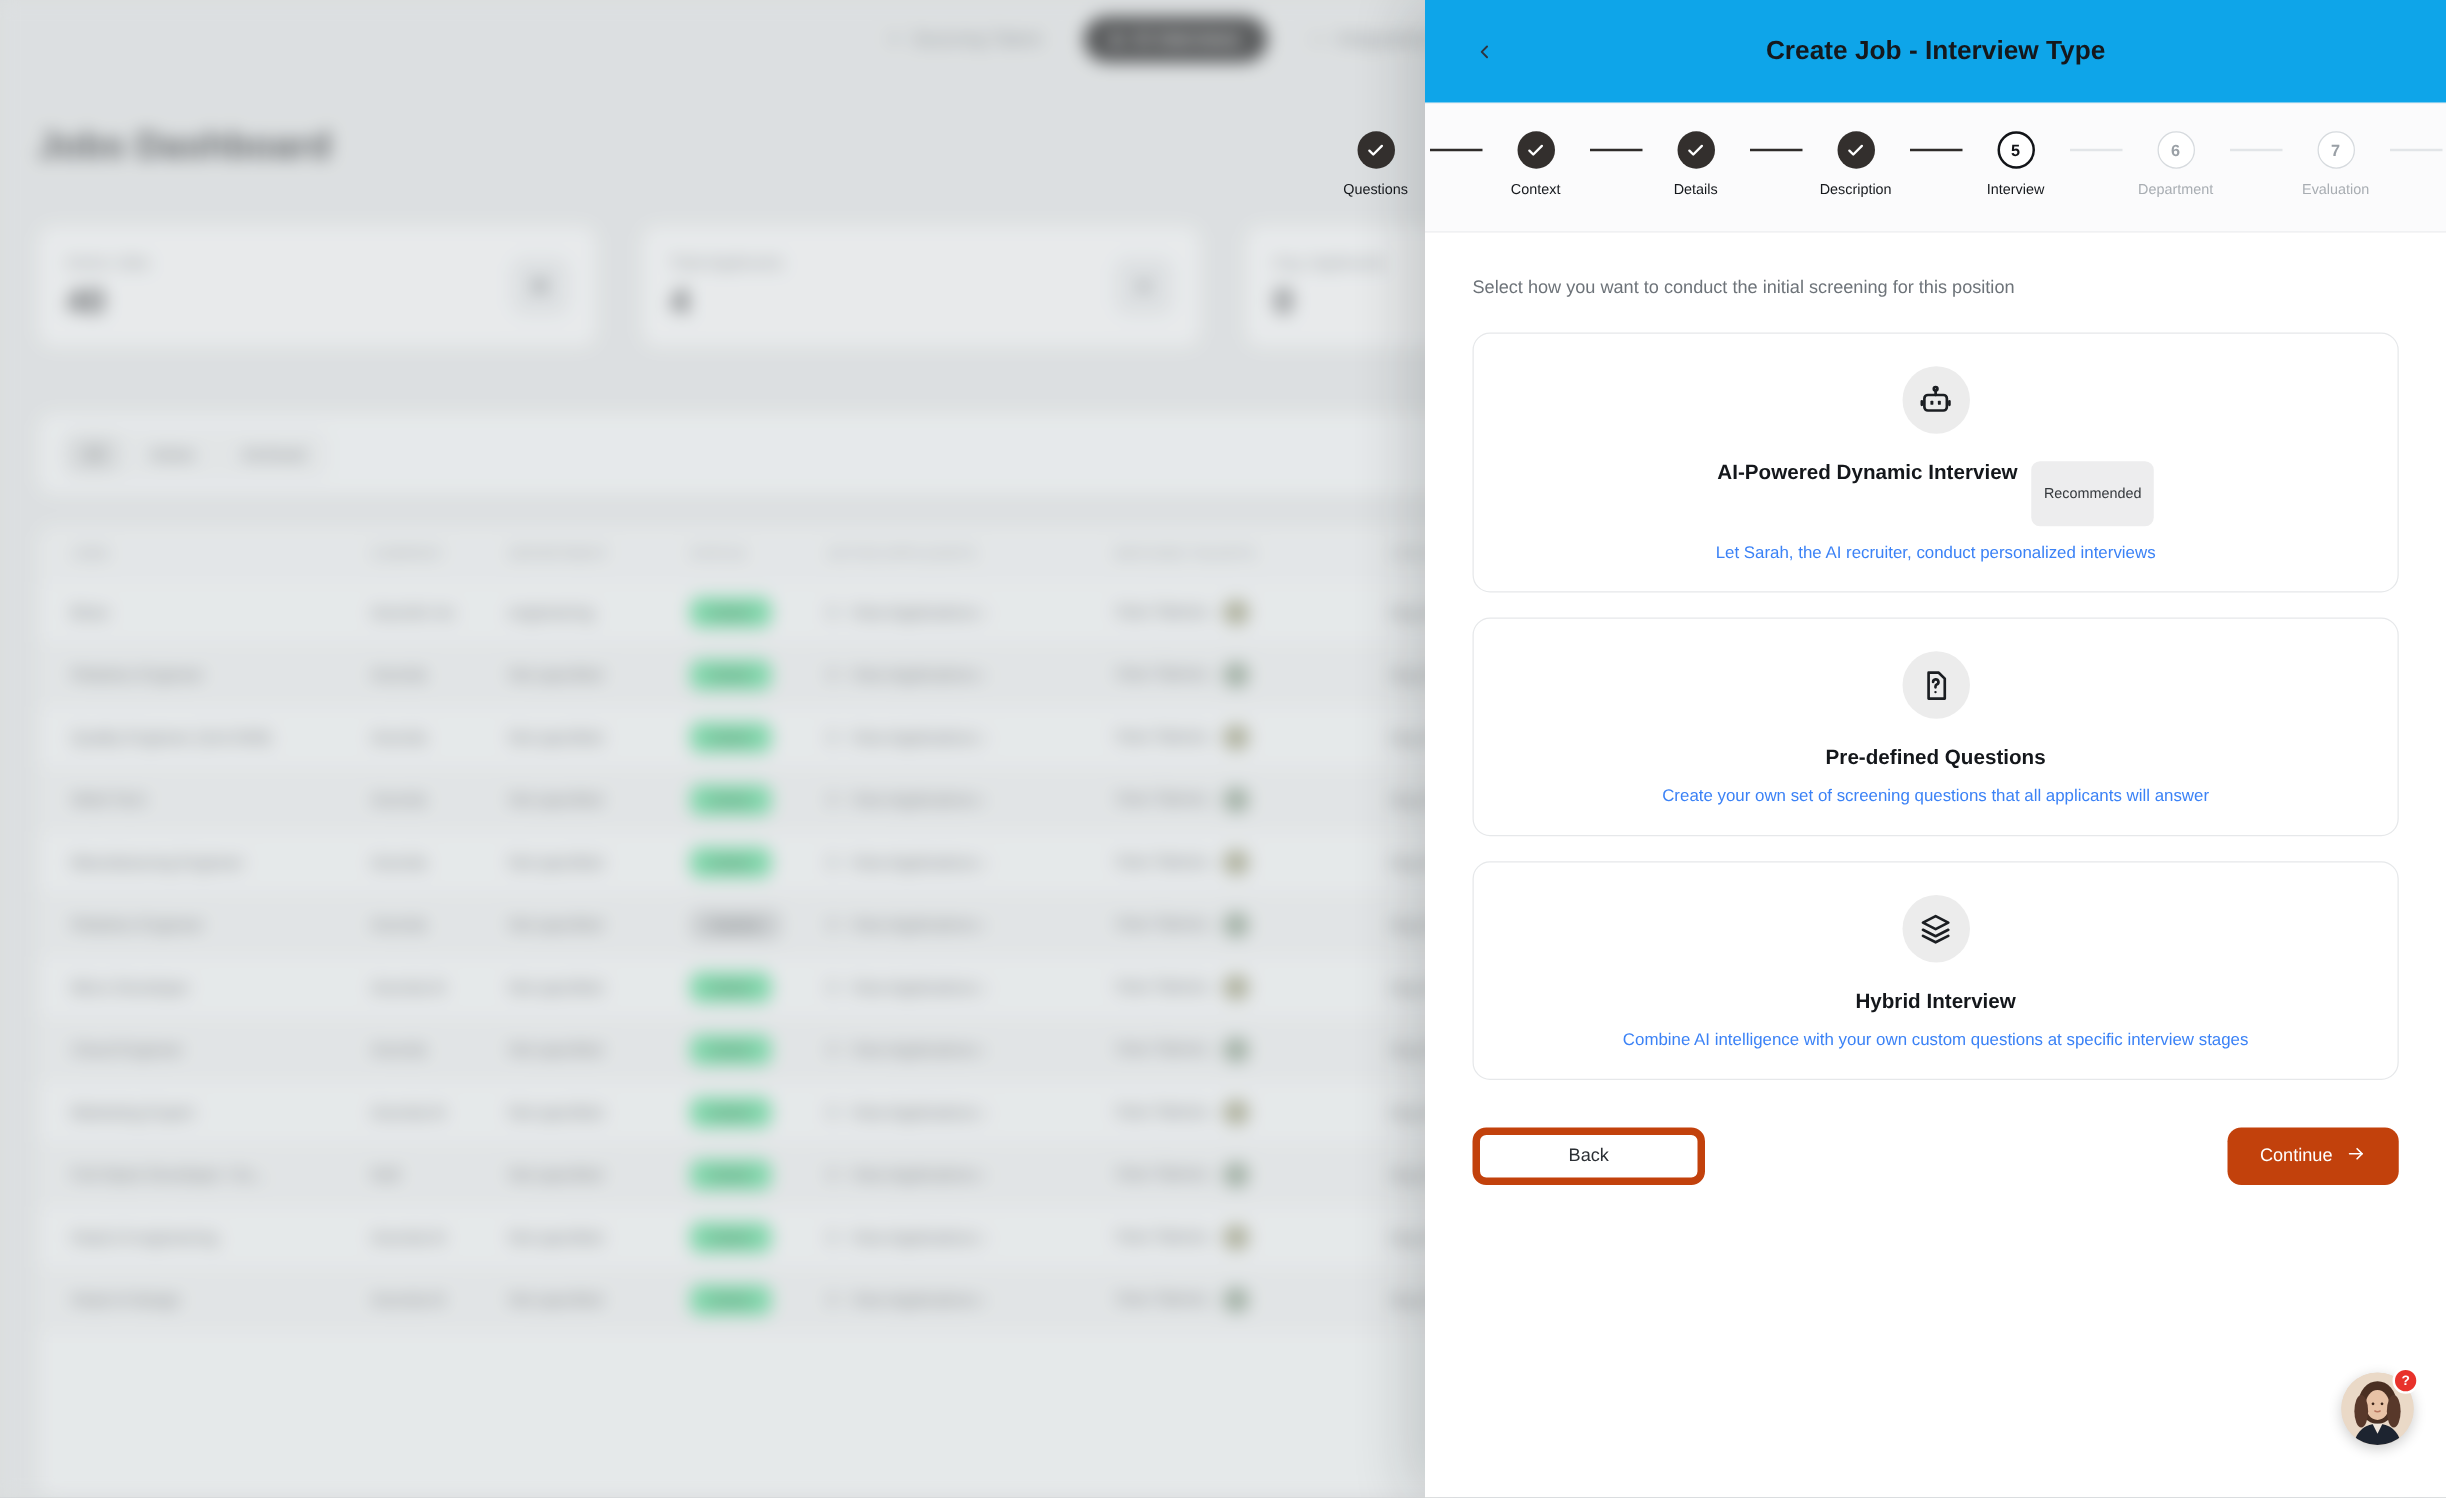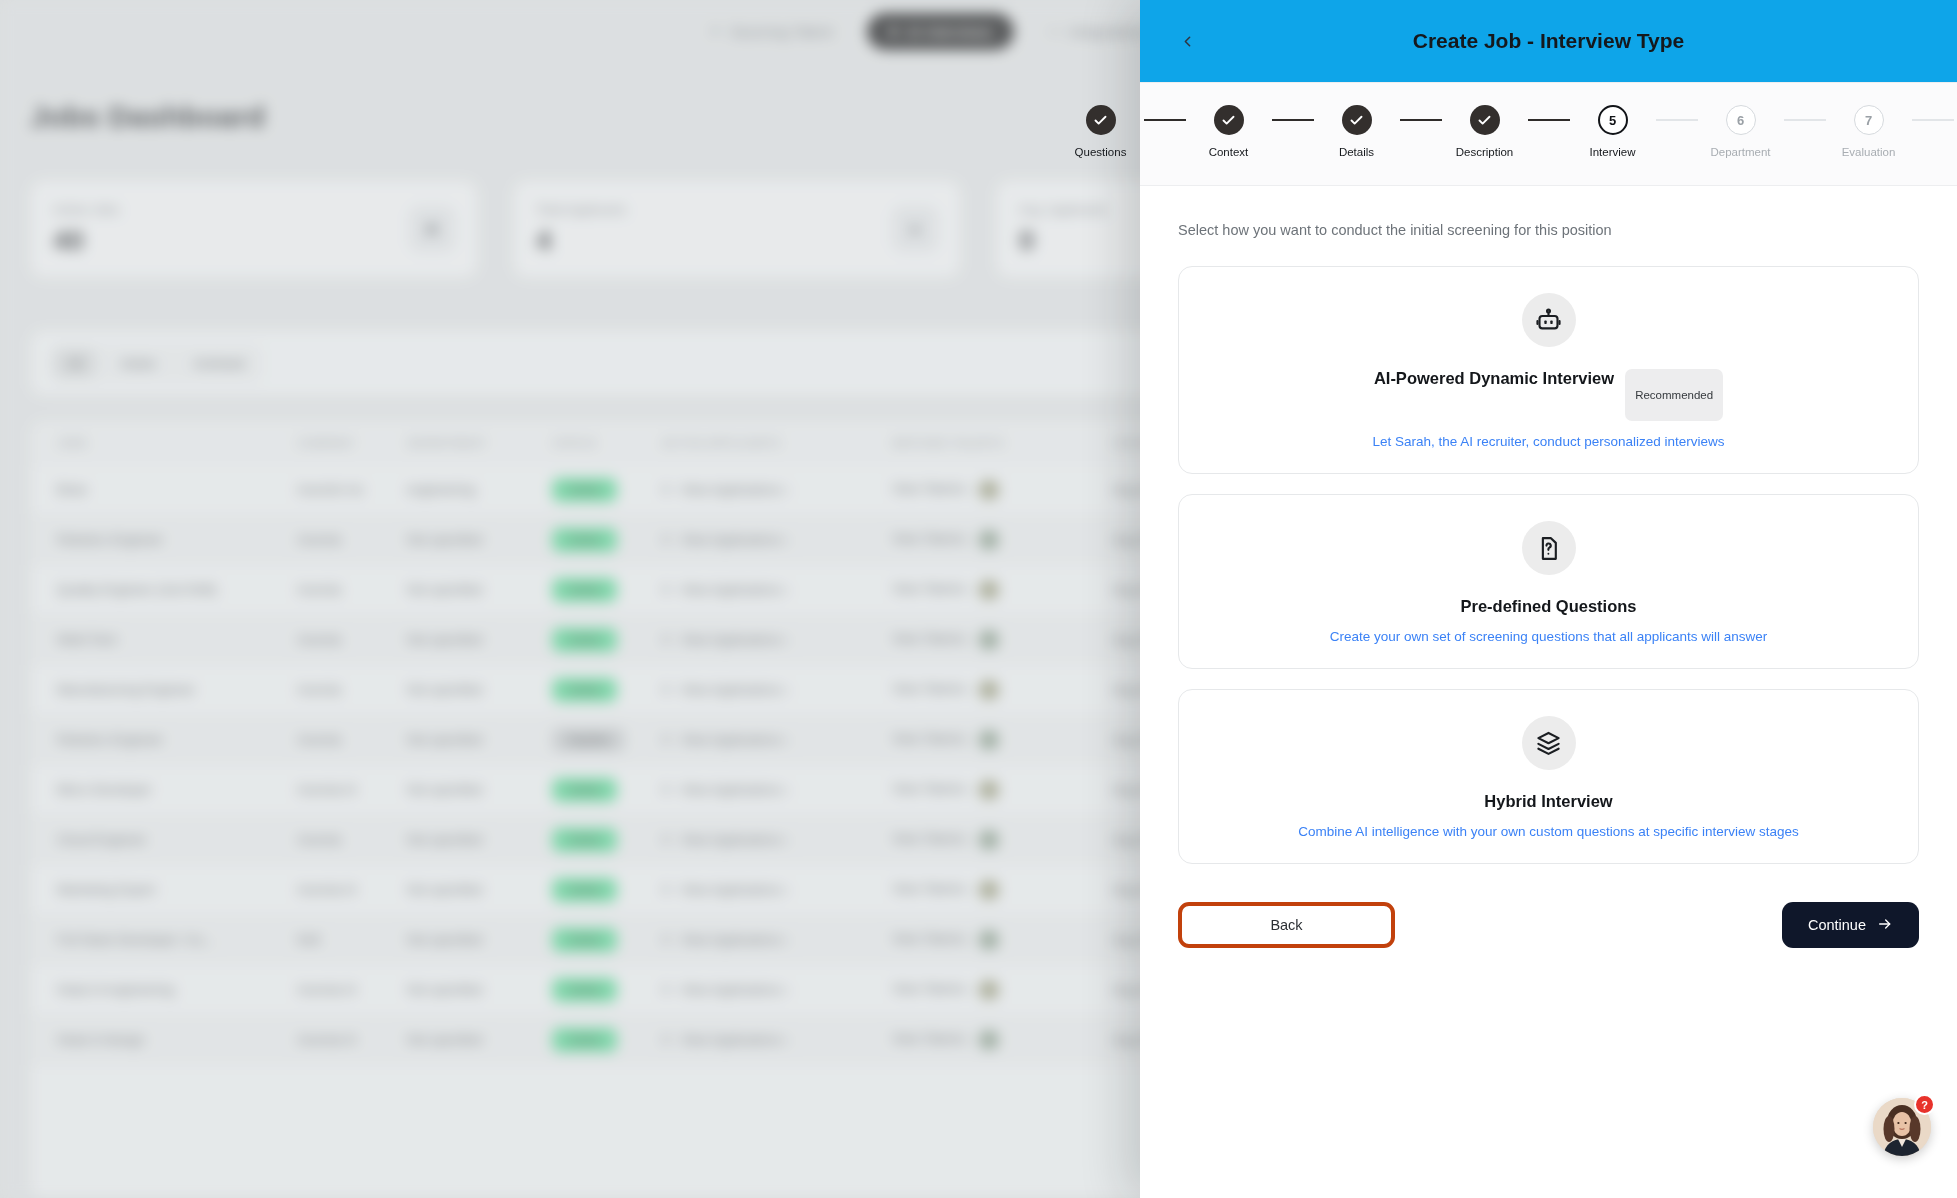--- a/index.html
+++ b/index.html
@@ -147,27 +147,27 @@
   }
   .opt .ttl { font-size: 16.5px; font-weight: 700; color: #14171b; }
   .opt .rec {
     background: #ededee; color: #35393d; font-size: 11.5px;
     padding: 20px 10px; border-radius: 7px;
   }
   .opt .desc { font-size: 13.5px; color: #3b82f6; }
 
   .pfoot { display: flex; align-items: center; justify-content: space-between; margin-top: 38px; }
   .btn-back {
-    width: 217px; height: 46px; border: 4px solid #c2410c; border-radius: 11px;
+    width: 186px; height: 46px; border: 6px solid #c2410c; border-radius: 11px;
     background: #fff; font-size: 14.5px; color: #2b2f34; cursor: pointer;
     font-family: "Liberation Sans", sans-serif;
   }
   .btn-cont {
     height: 46px; padding: 0 26px; border: none; border-radius: 11px;
-    background: #0f172a; color: #fff; font-size: 14.5px; cursor: pointer;
+    background: #c2410c; color: #fff; font-size: 14.5px; cursor: pointer;
     display: flex; align-items: center; gap: 11px;
     font-family: "Liberation Sans", sans-serif;
   }
 
   
   #chat {
     position: absolute; right: 26px; bottom: 42px; width: 58px; height: 58px;
   }
   #chat .av {
     width: 58px; height: 58px; border-radius: 50%; overflow: hidden;

